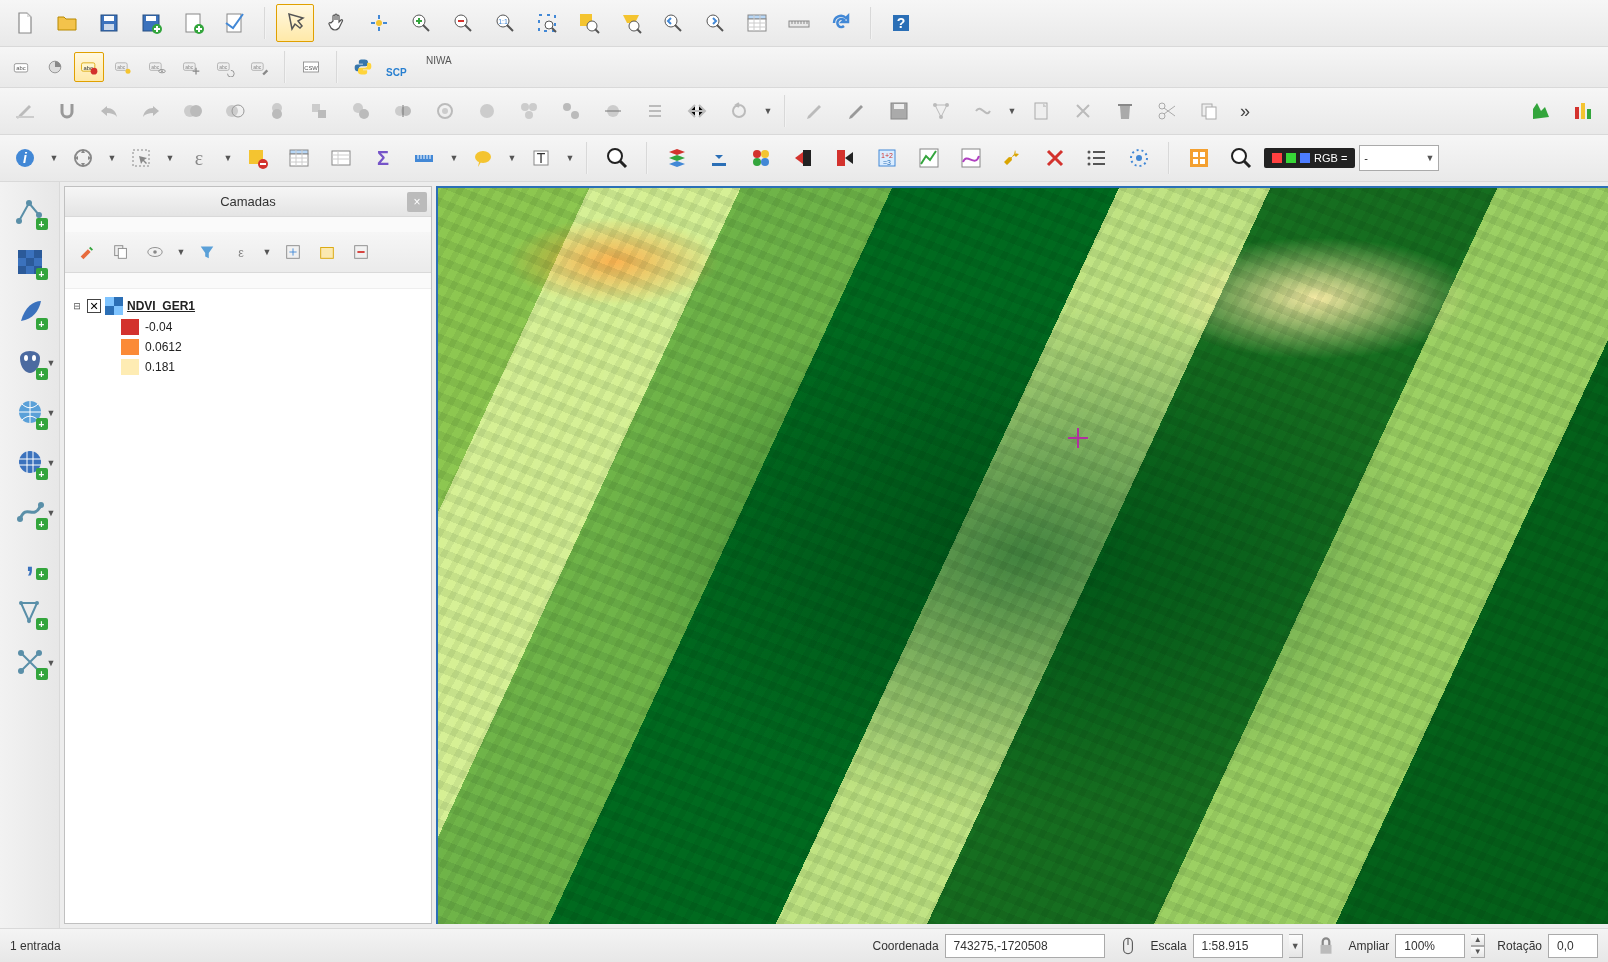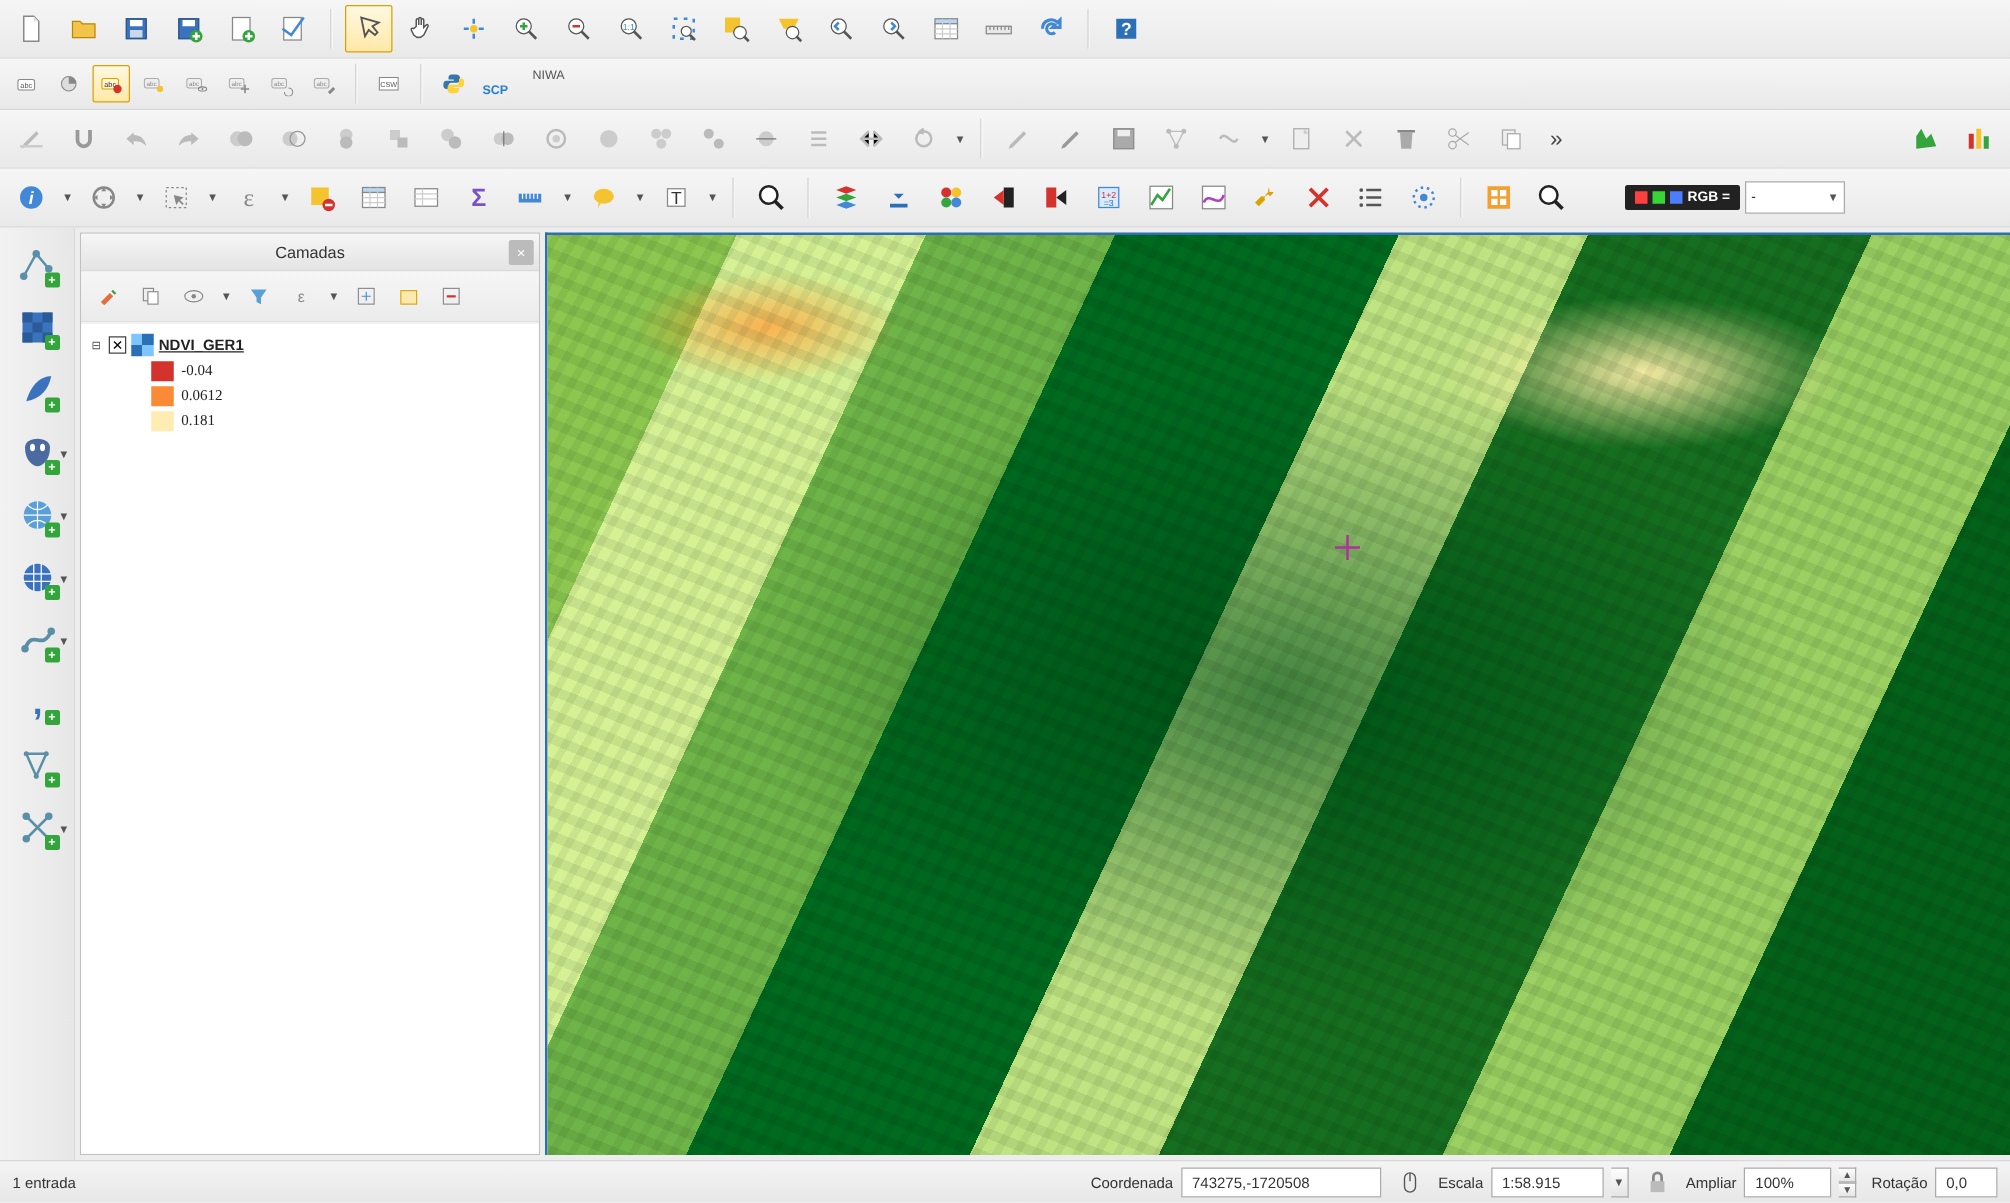--- a/index.html
+++ b/index.html
@@ -56,22 +56,22 @@
     color:#555; font-size:9px;
   }
   .stack {
     display:flex; flex-direction:column; justify-content:center;
     font-size:10px; line-height:12px; color:#333; padding:0 4px;
   }
   .stack .t1{color:#555;padding-left:40px;}
   .stack .t2{color:#277fd0; font-weight:bold;}
   .rgb-box {
     display:flex; align-items:center; gap:4px;
-    background:#222; color:#fff; font-size:11px; font-weight:bold;
-    padding:4px 8px; border-radius:2px;margin-left:36px;
+    background:#222; color:#fff; font-size:11px; font-weight:normal;
+    padding:4px 8px; border-radius:2px;
   }
   .rgb-swatch{width:10px;height:10px;}
   .rgb-r{background:#ff4040;} .rgb-g{background:#37d637;} .rgb-b{background:#4d7dff;}
   .rgb-select {
     height:26px; width:80px;
     background:#fff; border:1px solid #aaa;
     display:flex; align-items:center; justify-content:space-between;
     padding:0 4px; font-size:11px;
   }
   .overflow-chevron{ font-size:18px; color:#444; padding:0 8px;}
@@ -101,21 +101,21 @@
     background:#33a53c; color:#fff; font-size:10px; font-weight:bold;
     border-radius:2px; display:flex; align-items:center; justify-content:center;
   }
   .side-dd{font-size:9px;color:#555;position:absolute;right:-6px;top:16px;}
 
   .layers-panel {
     width:368px;
     background:var(--panel-bg);
     border:1px solid var(--border);
     margin:4px;
-    display:flex; flex-direction:column;
+    display:flex; flex-direction:column;gap:15px;
   }
   .panel-titlebar {
     display:flex; align-items:center; justify-content:center;
     position:relative;
     height:30px;
     background:linear-gradient(#f6f6f6,#e4e4e4);
     border-bottom:1px solid var(--border-light);
     font-size:13px; color:#333;
   }
   .panel-close {
@@ -139,23 +139,22 @@
   }
   .layer-row {
     display:flex; align-items:center; gap:4px;
     padding:2px 0;
   }
   .expander { width:12px; text-align:center; color:#555; font-size:9px;}
   .chk { width:14px;height:14px;background:#fff;border:1px solid #444;display:flex;align-items:center;justify-content:center;font-size:11px;color:#000;}
   .layer-thumb{width:18px;height:18px;background:conic-gradient(#2b6fb6 0 25%, #7fc4ff 0 50%, #2b6fb6 0 75%, #7fc4ff 0);}
   .layer-name{font-weight:bold; text-decoration:underline;}
   .legend-row{
-    display:flex; align-items:flex-start; gap:6px;
+    display:flex; align-items:center; gap:6px;
     padding:2px 0 2px 50px;
-    font-family:Liberation Serif, serif;
   }
   .legend-swatch{width:18px;height:16px;border:0;}
 
   .map-canvas {
     flex:1;
     margin:4px 0;
     position:relative;
     border-left:2px solid #2b6fb6;
     border-top:2px solid #2b6fb6;
     overflow:hidden;

